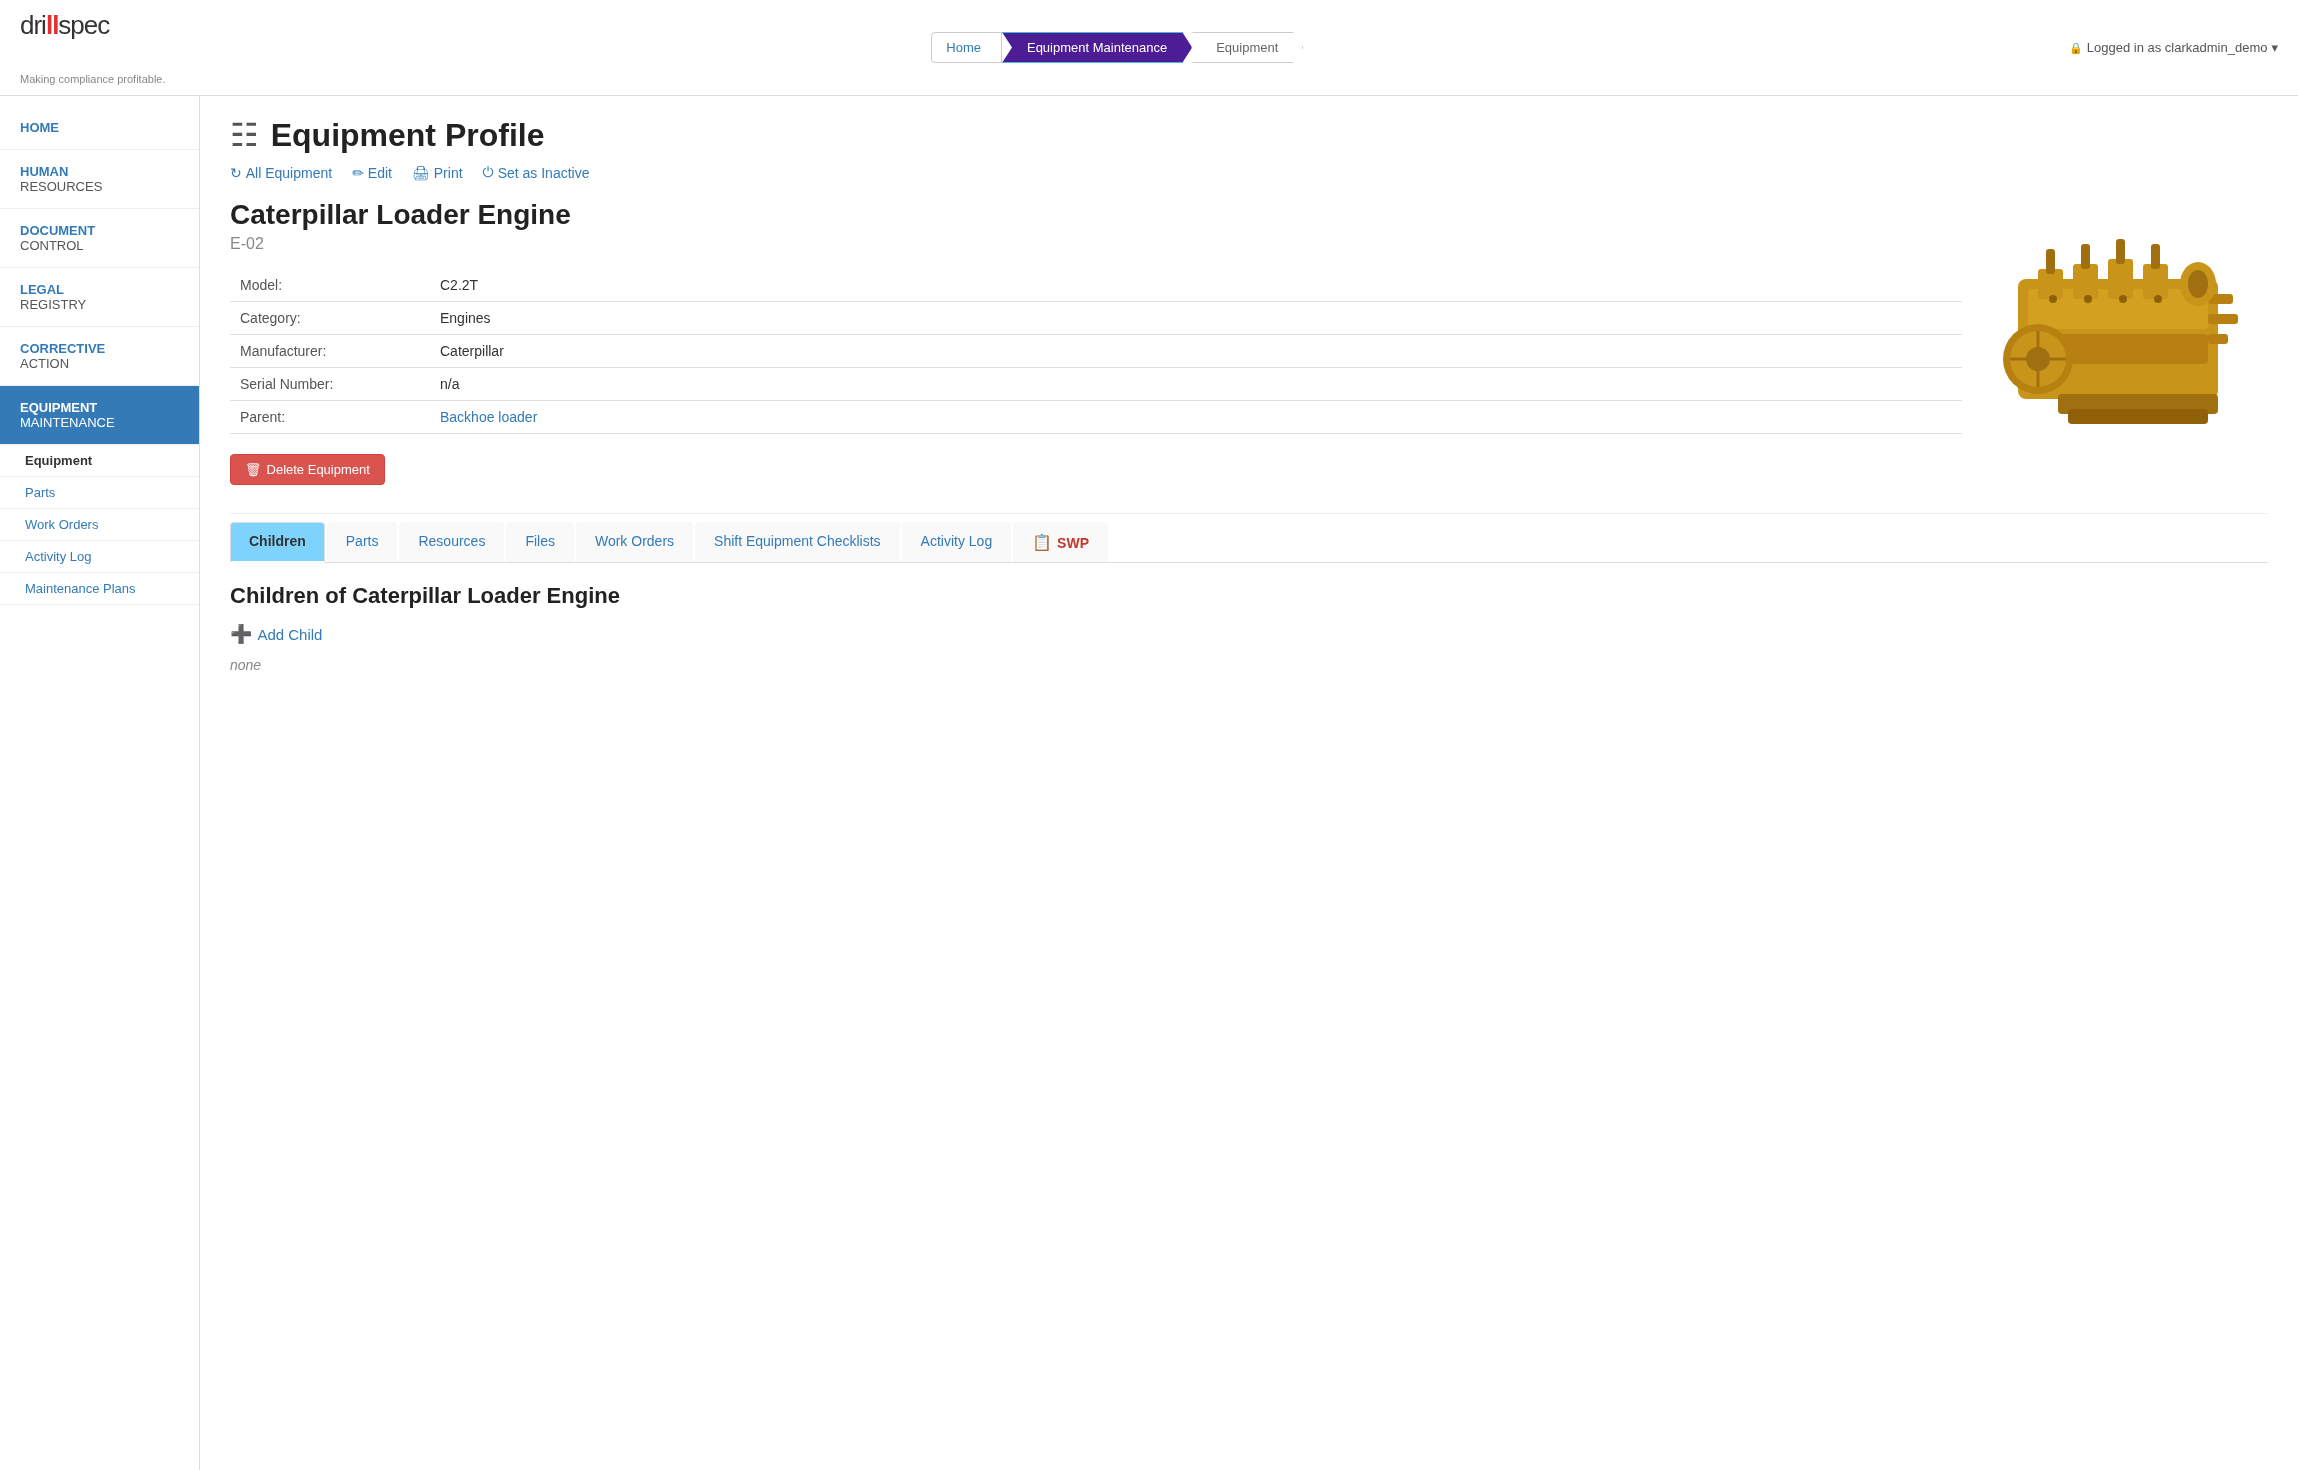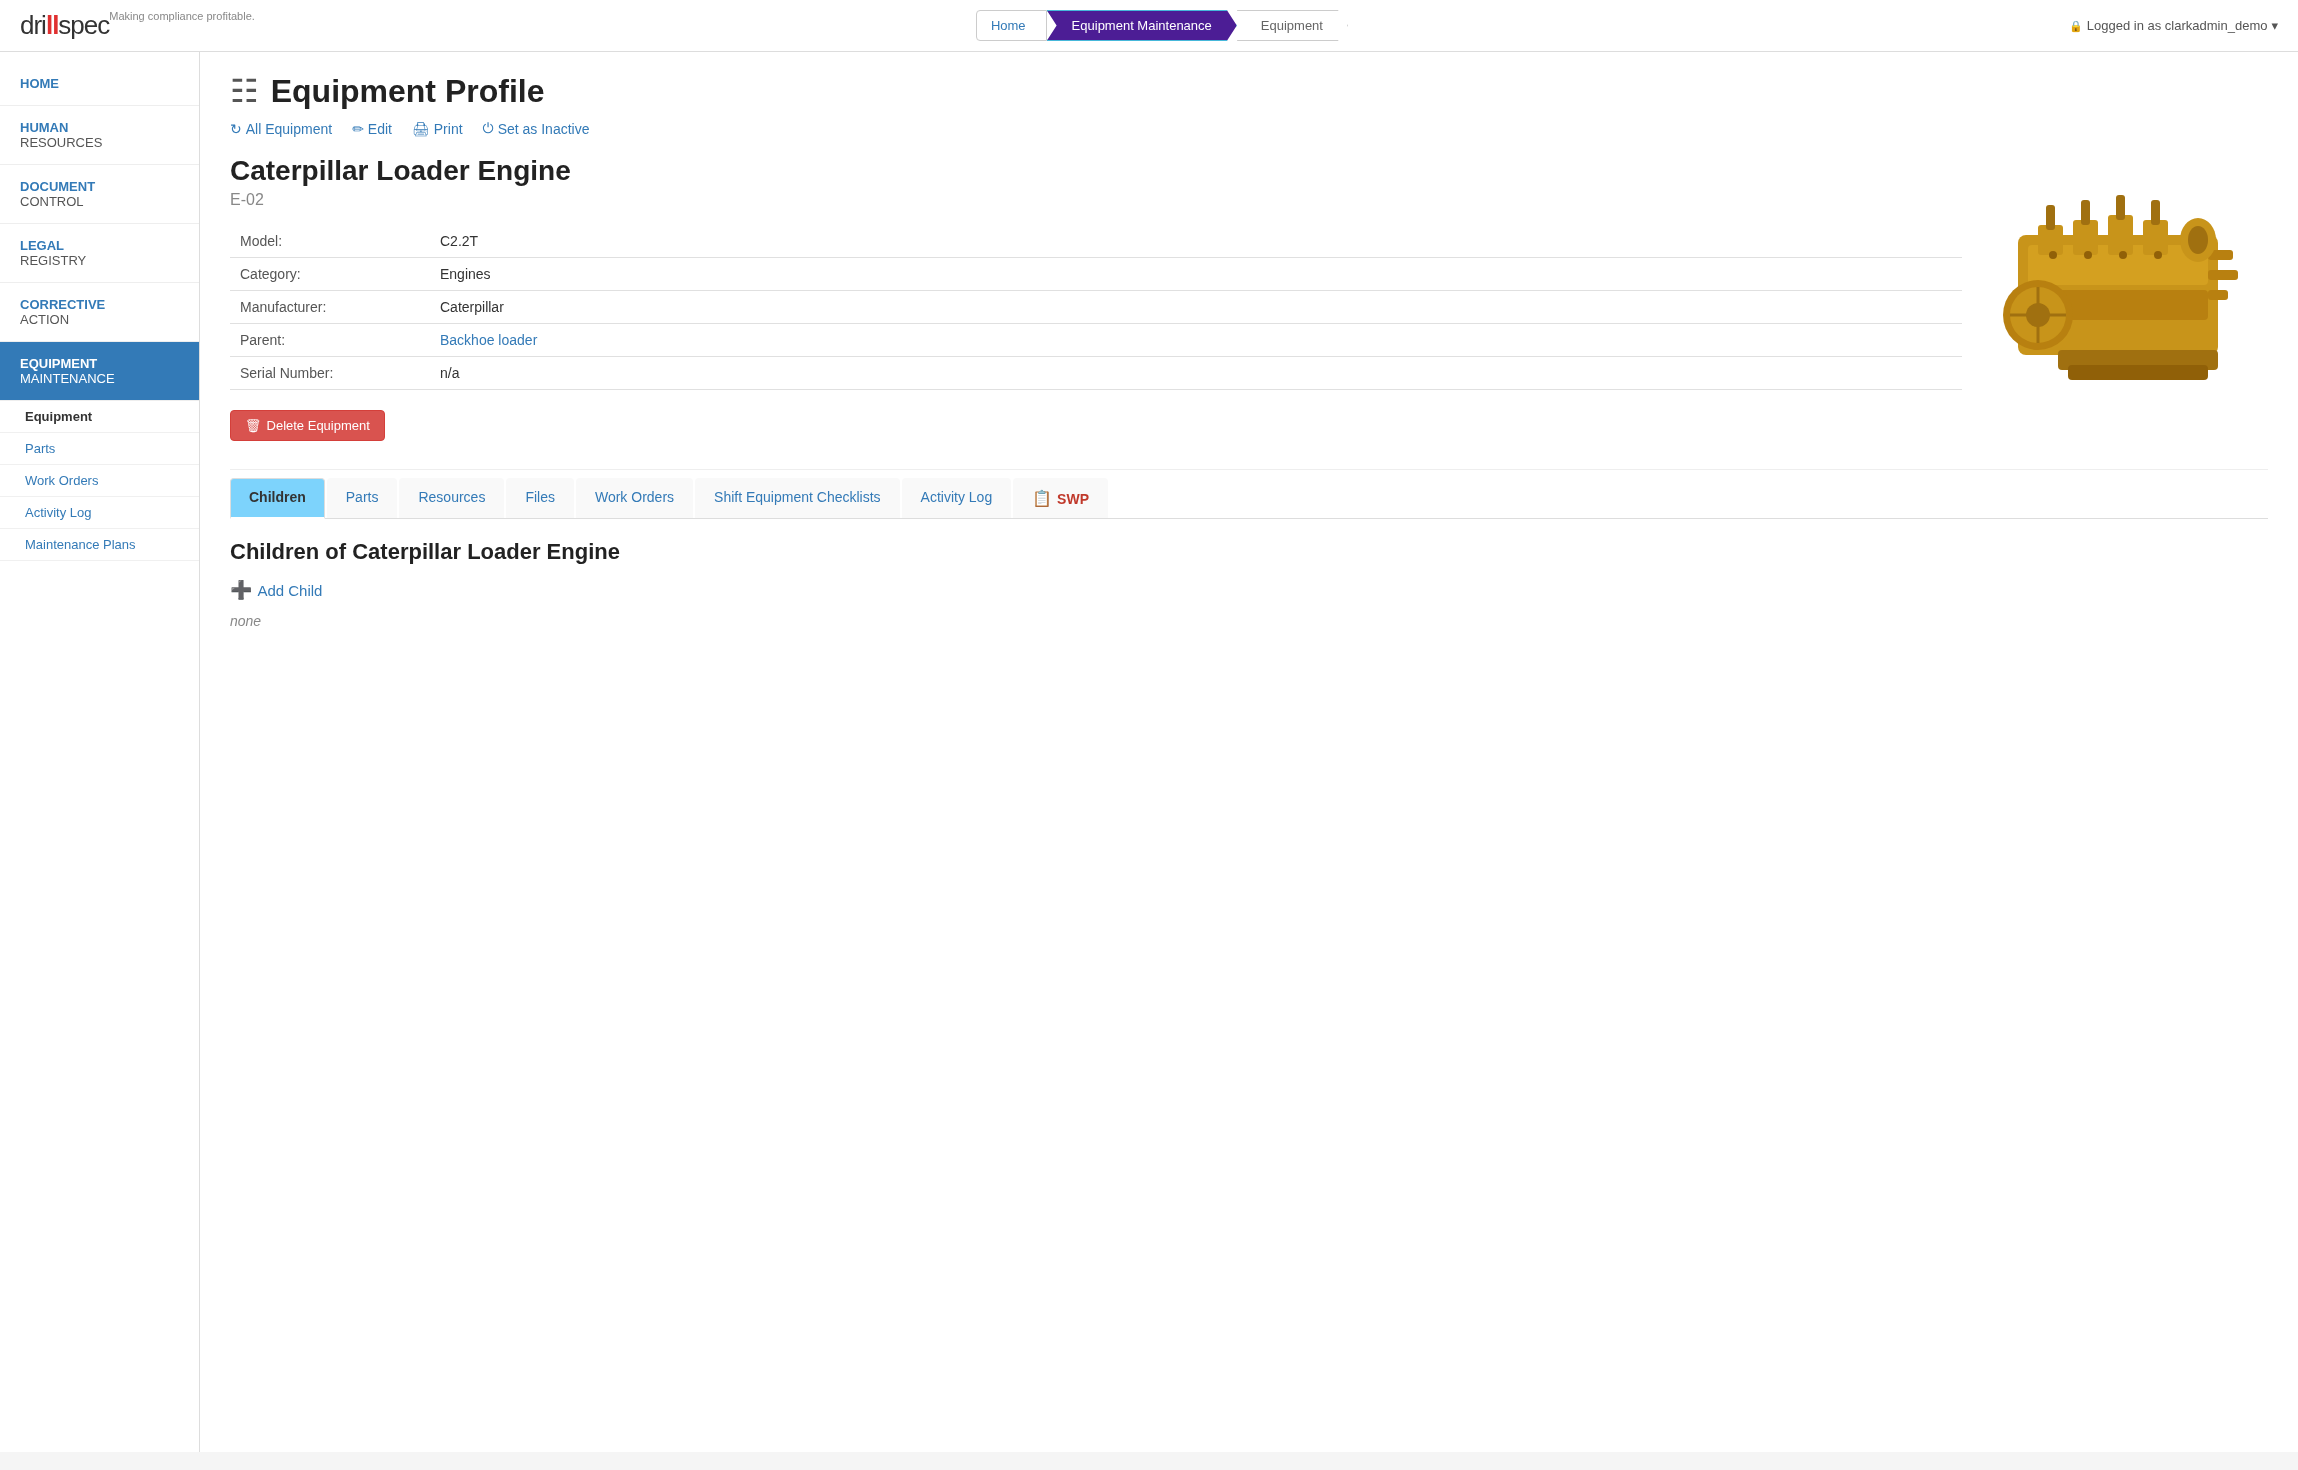--- a/index.html
+++ b/index.html
@@ -1,20 +1,20 @@
 <!DOCTYPE html>
 <html><head>
   <meta charset="utf-8">
   <style>
     * { box-sizing: border-box; margin: 0; padding: 0; }
     body { font-family: -apple-system, BlinkMacSystemFont, 'Segoe UI', Arial, sans-serif; background: #f5f5f5; font-size: 14px; color: #333; }
 
     
     .header { background: #fff; border-bottom: 1px solid #ddd; padding: 10px 20px; display: flex; align-items: center; justify-content: space-between; }
-    .logo-area { display: flex; flex-direction: row; }
+    .logo-area { display: flex; flex-direction: column; gap: 32px; }
     .logo-text { font-size: 26px; font-weight: 300; color: #333; letter-spacing: -1px; }
     .logo-text span { color: #e03030; font-weight: 700; }
     .logo-tagline { font-size: 11px; color: #888; }
     .user-info { font-size: 13px; color: #555; display: flex; align-items: center; gap: 4px; }
     .lock-icon::before { content: '🔒'; font-size: 11px; }
 
     
     .main-layout { display: flex; min-height: calc(100vh - 70px); }
 
     
@@ -177,28 +177,28 @@
             </tr>
             <tr>
               <td>Category:</td>
               <td>Engines</td>
             </tr>
             <tr>
               <td>Manufacturer:</td>
               <td>Caterpillar</td>
             </tr>
             <tr>
+              <td>Serial Number:</td>
+              <td>n/a</td>
+            </tr>
+            <tr>
               <td>Parent:</td>
               <td>
                 <a style="color:#337ab7; text-decoration:none;">Backhoe loader</a>
               </td>
-            </tr>
-            <tr>
-              <td>Serial Number:</td>
-              <td>n/a</td>
             </tr>
           </tbody>
         </table>
 
         <button class="delete-btn">
           <span>🗑</span>
           <span>Delete Equipment</span>
         </button>
       </div>
 

